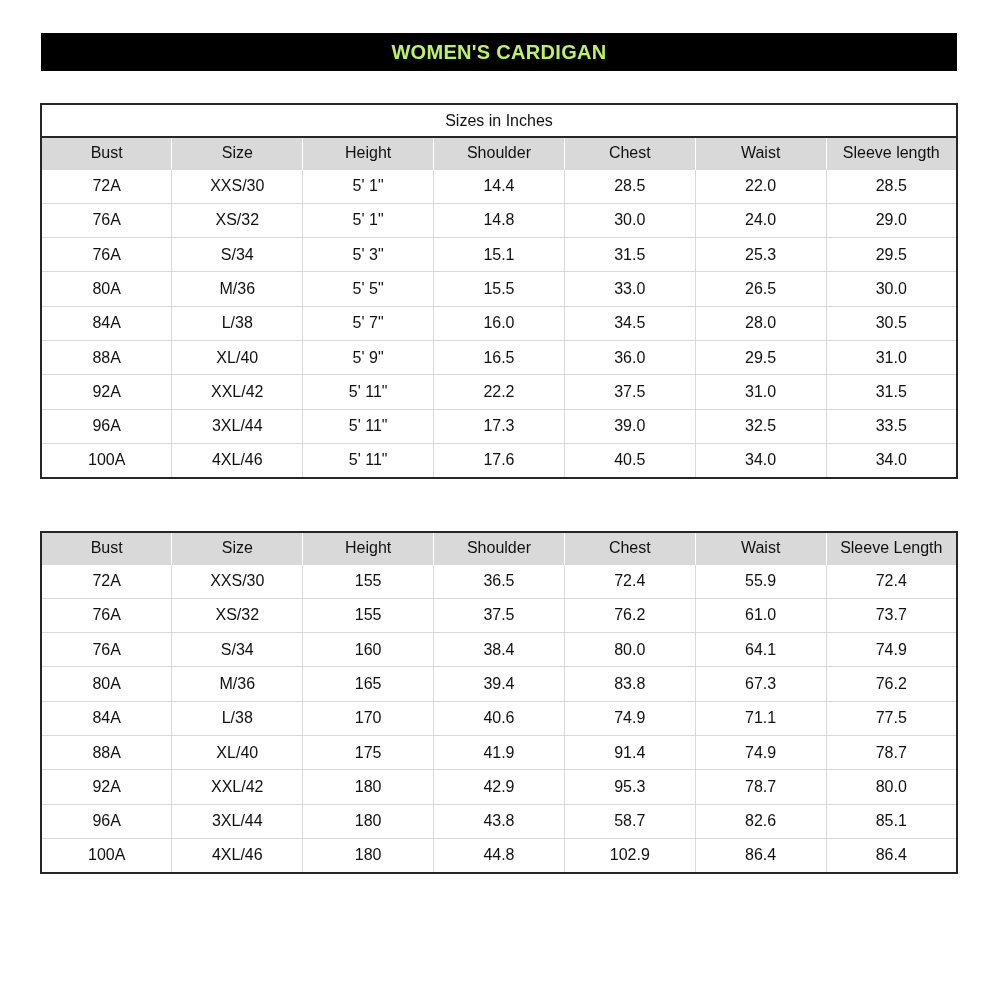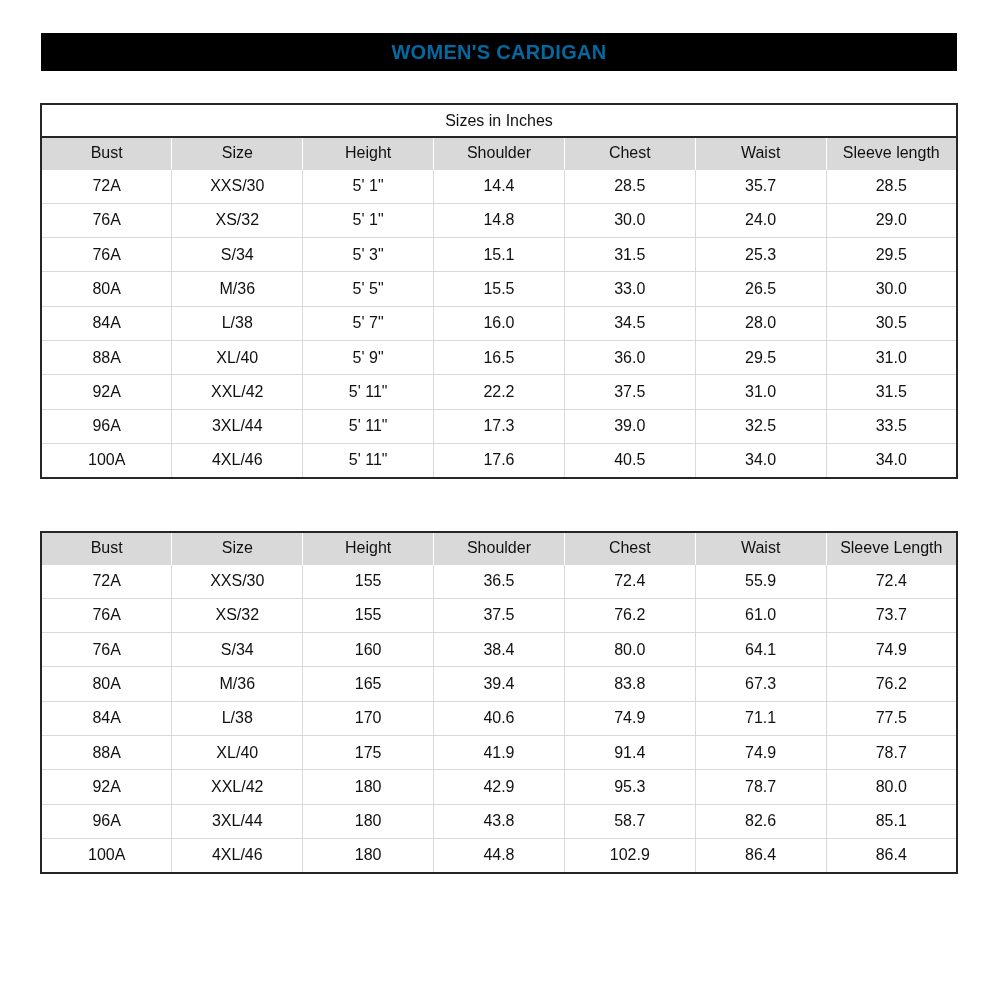--- a/index.html
+++ b/index.html
@@ -13,21 +13,21 @@
     color: #111111;
     position: relative;
   }
   .banner {
     position: absolute;
     left: 41px;
     top: 33px;
     width: 916px;
     height: 38px;
     background: #000000;
-    color: #0369a1;
+    color: #bef264;
     display: flex;
     align-items: center;
     justify-content: center;
     font-weight: bold;
     font-size: 20px;
     letter-spacing: 0.3px;
   }
   table.size-table {
     position: absolute;
     left: 40px;
@@ -91,21 +91,21 @@
         <th>Sleeve length</th>
       </tr>
   </thead>
   <tbody>
       <tr>
         <td>72A</td>
         <td>XXS/30</td>
         <td>5' 1"</td>
         <td>14.4</td>
         <td>28.5</td>
-        <td>35.7</td>
+        <td>22.0</td>
         <td>28.5</td>
       </tr>
       <tr>
         <td>76A</td>
         <td>XS/32</td>
         <td>5' 1"</td>
         <td>14.8</td>
         <td>30.0</td>
         <td>24.0</td>
         <td>29.0</td>

